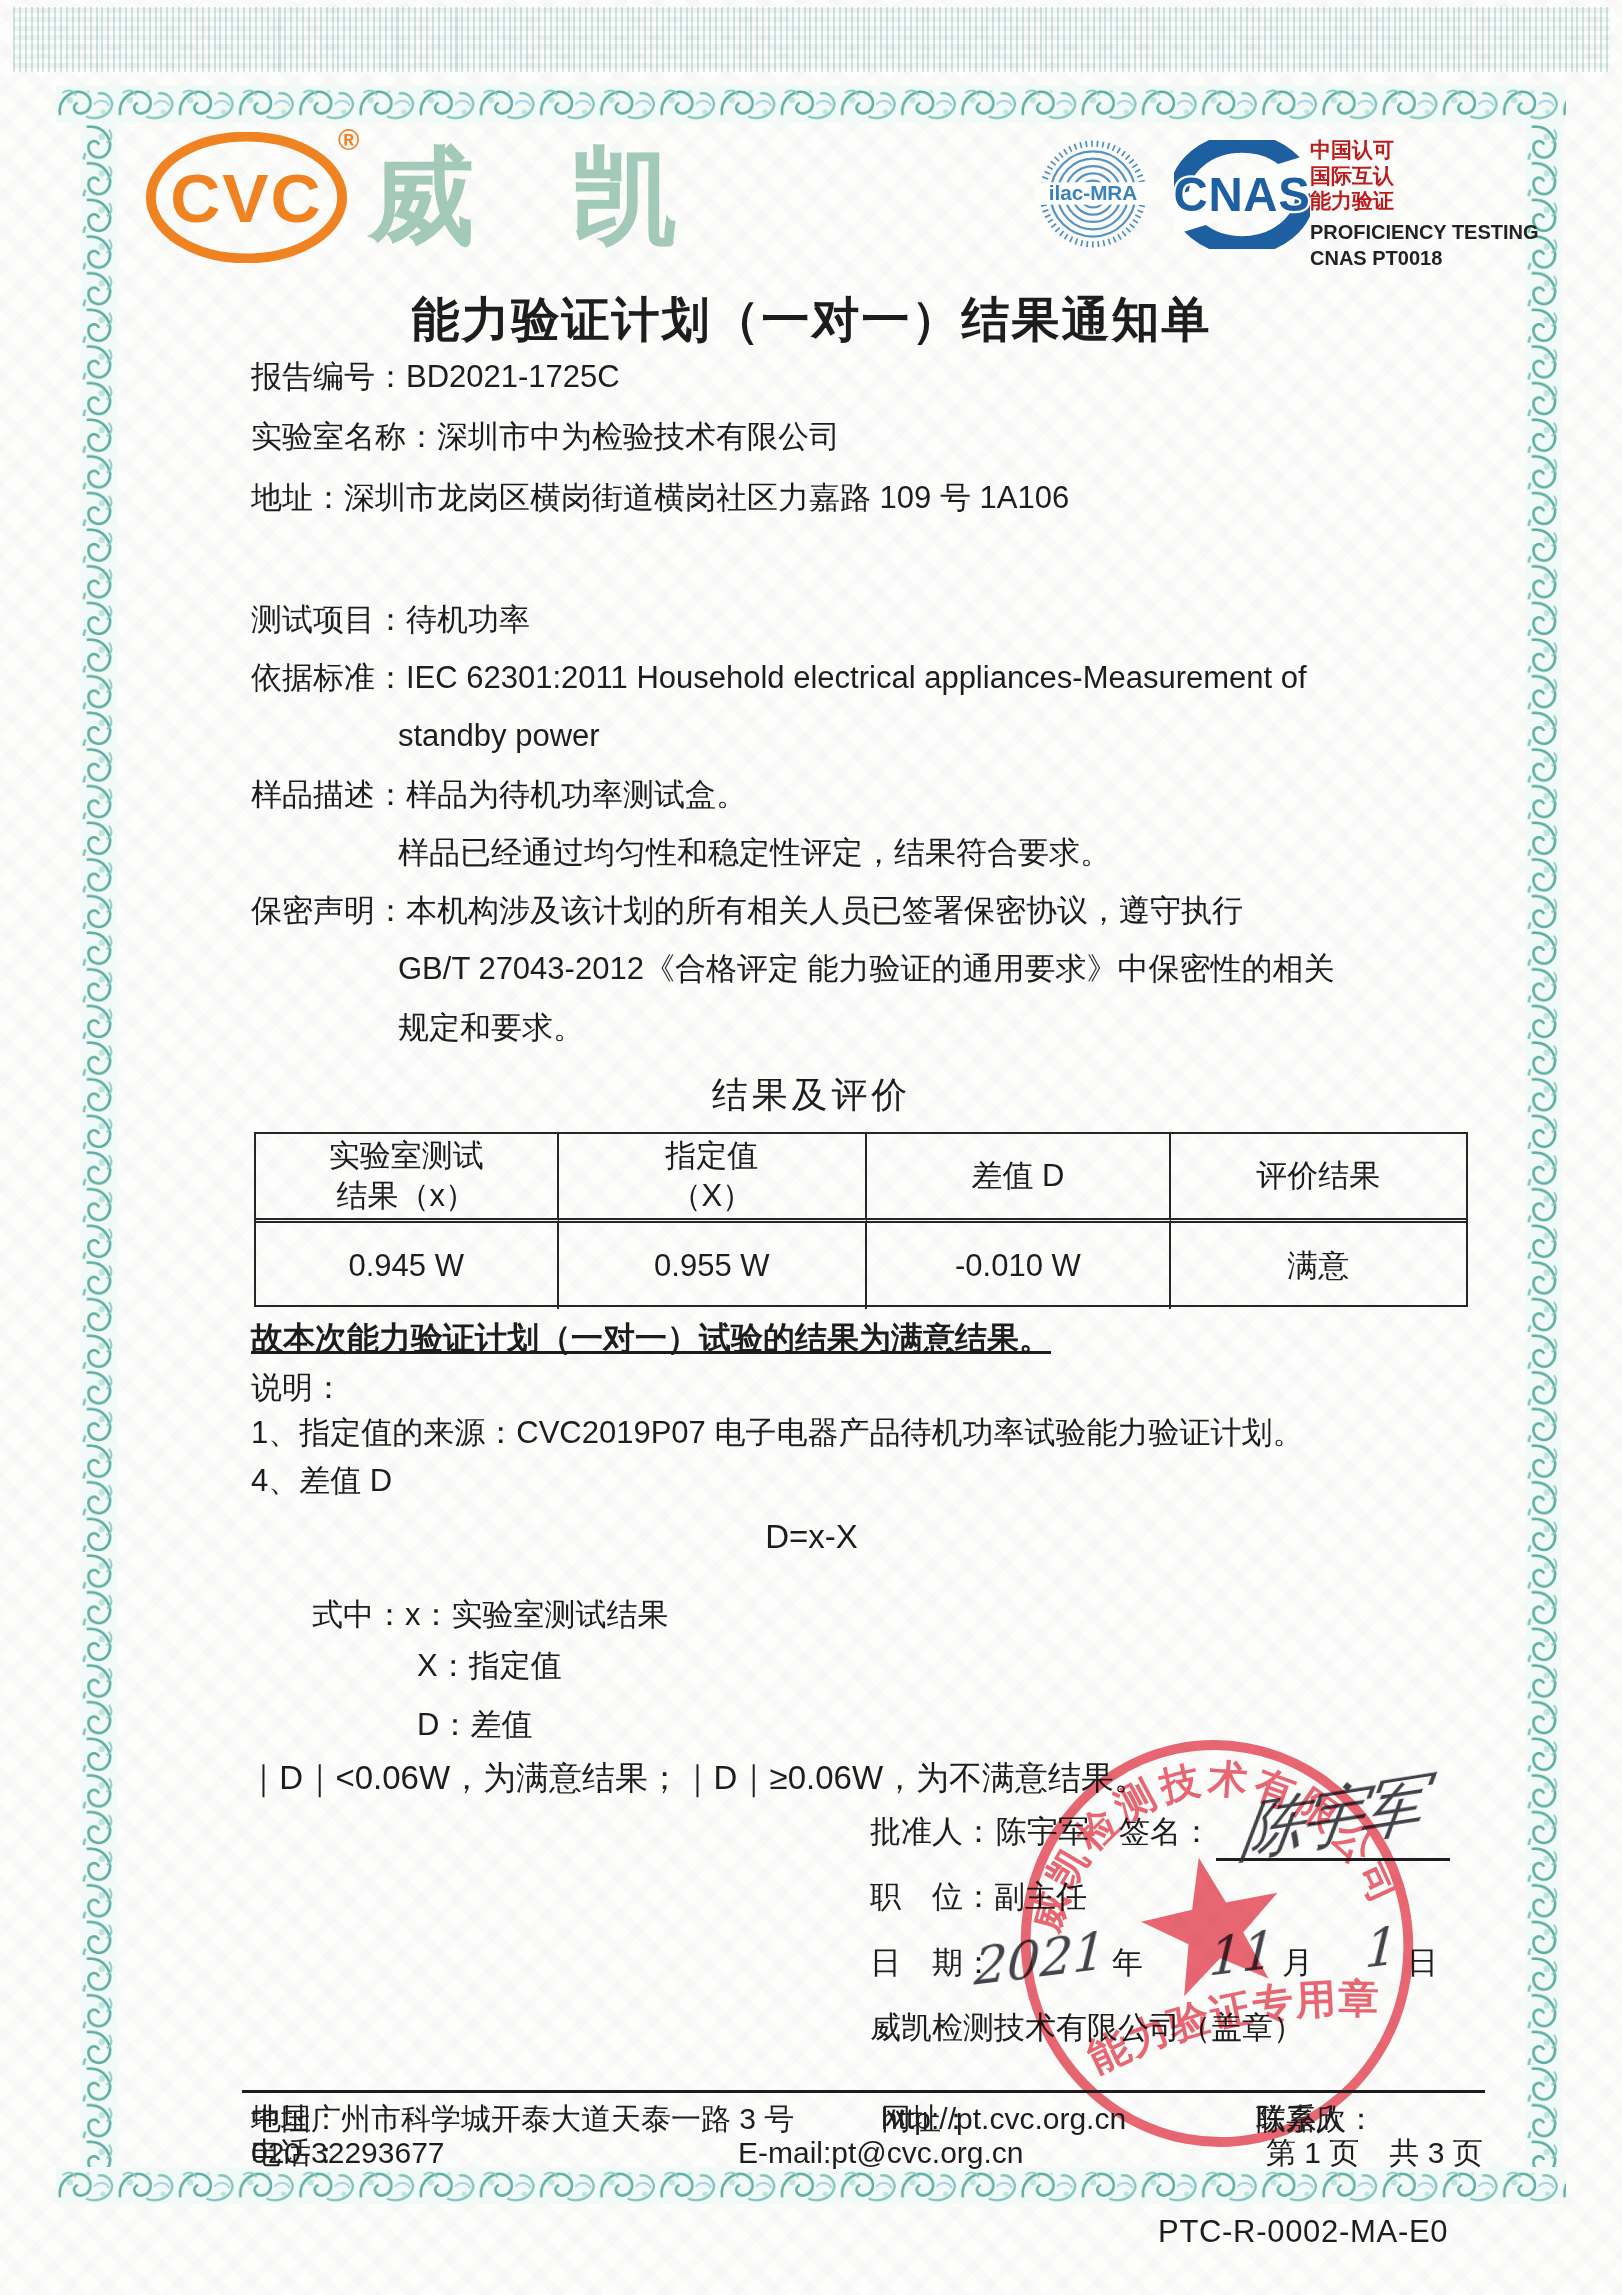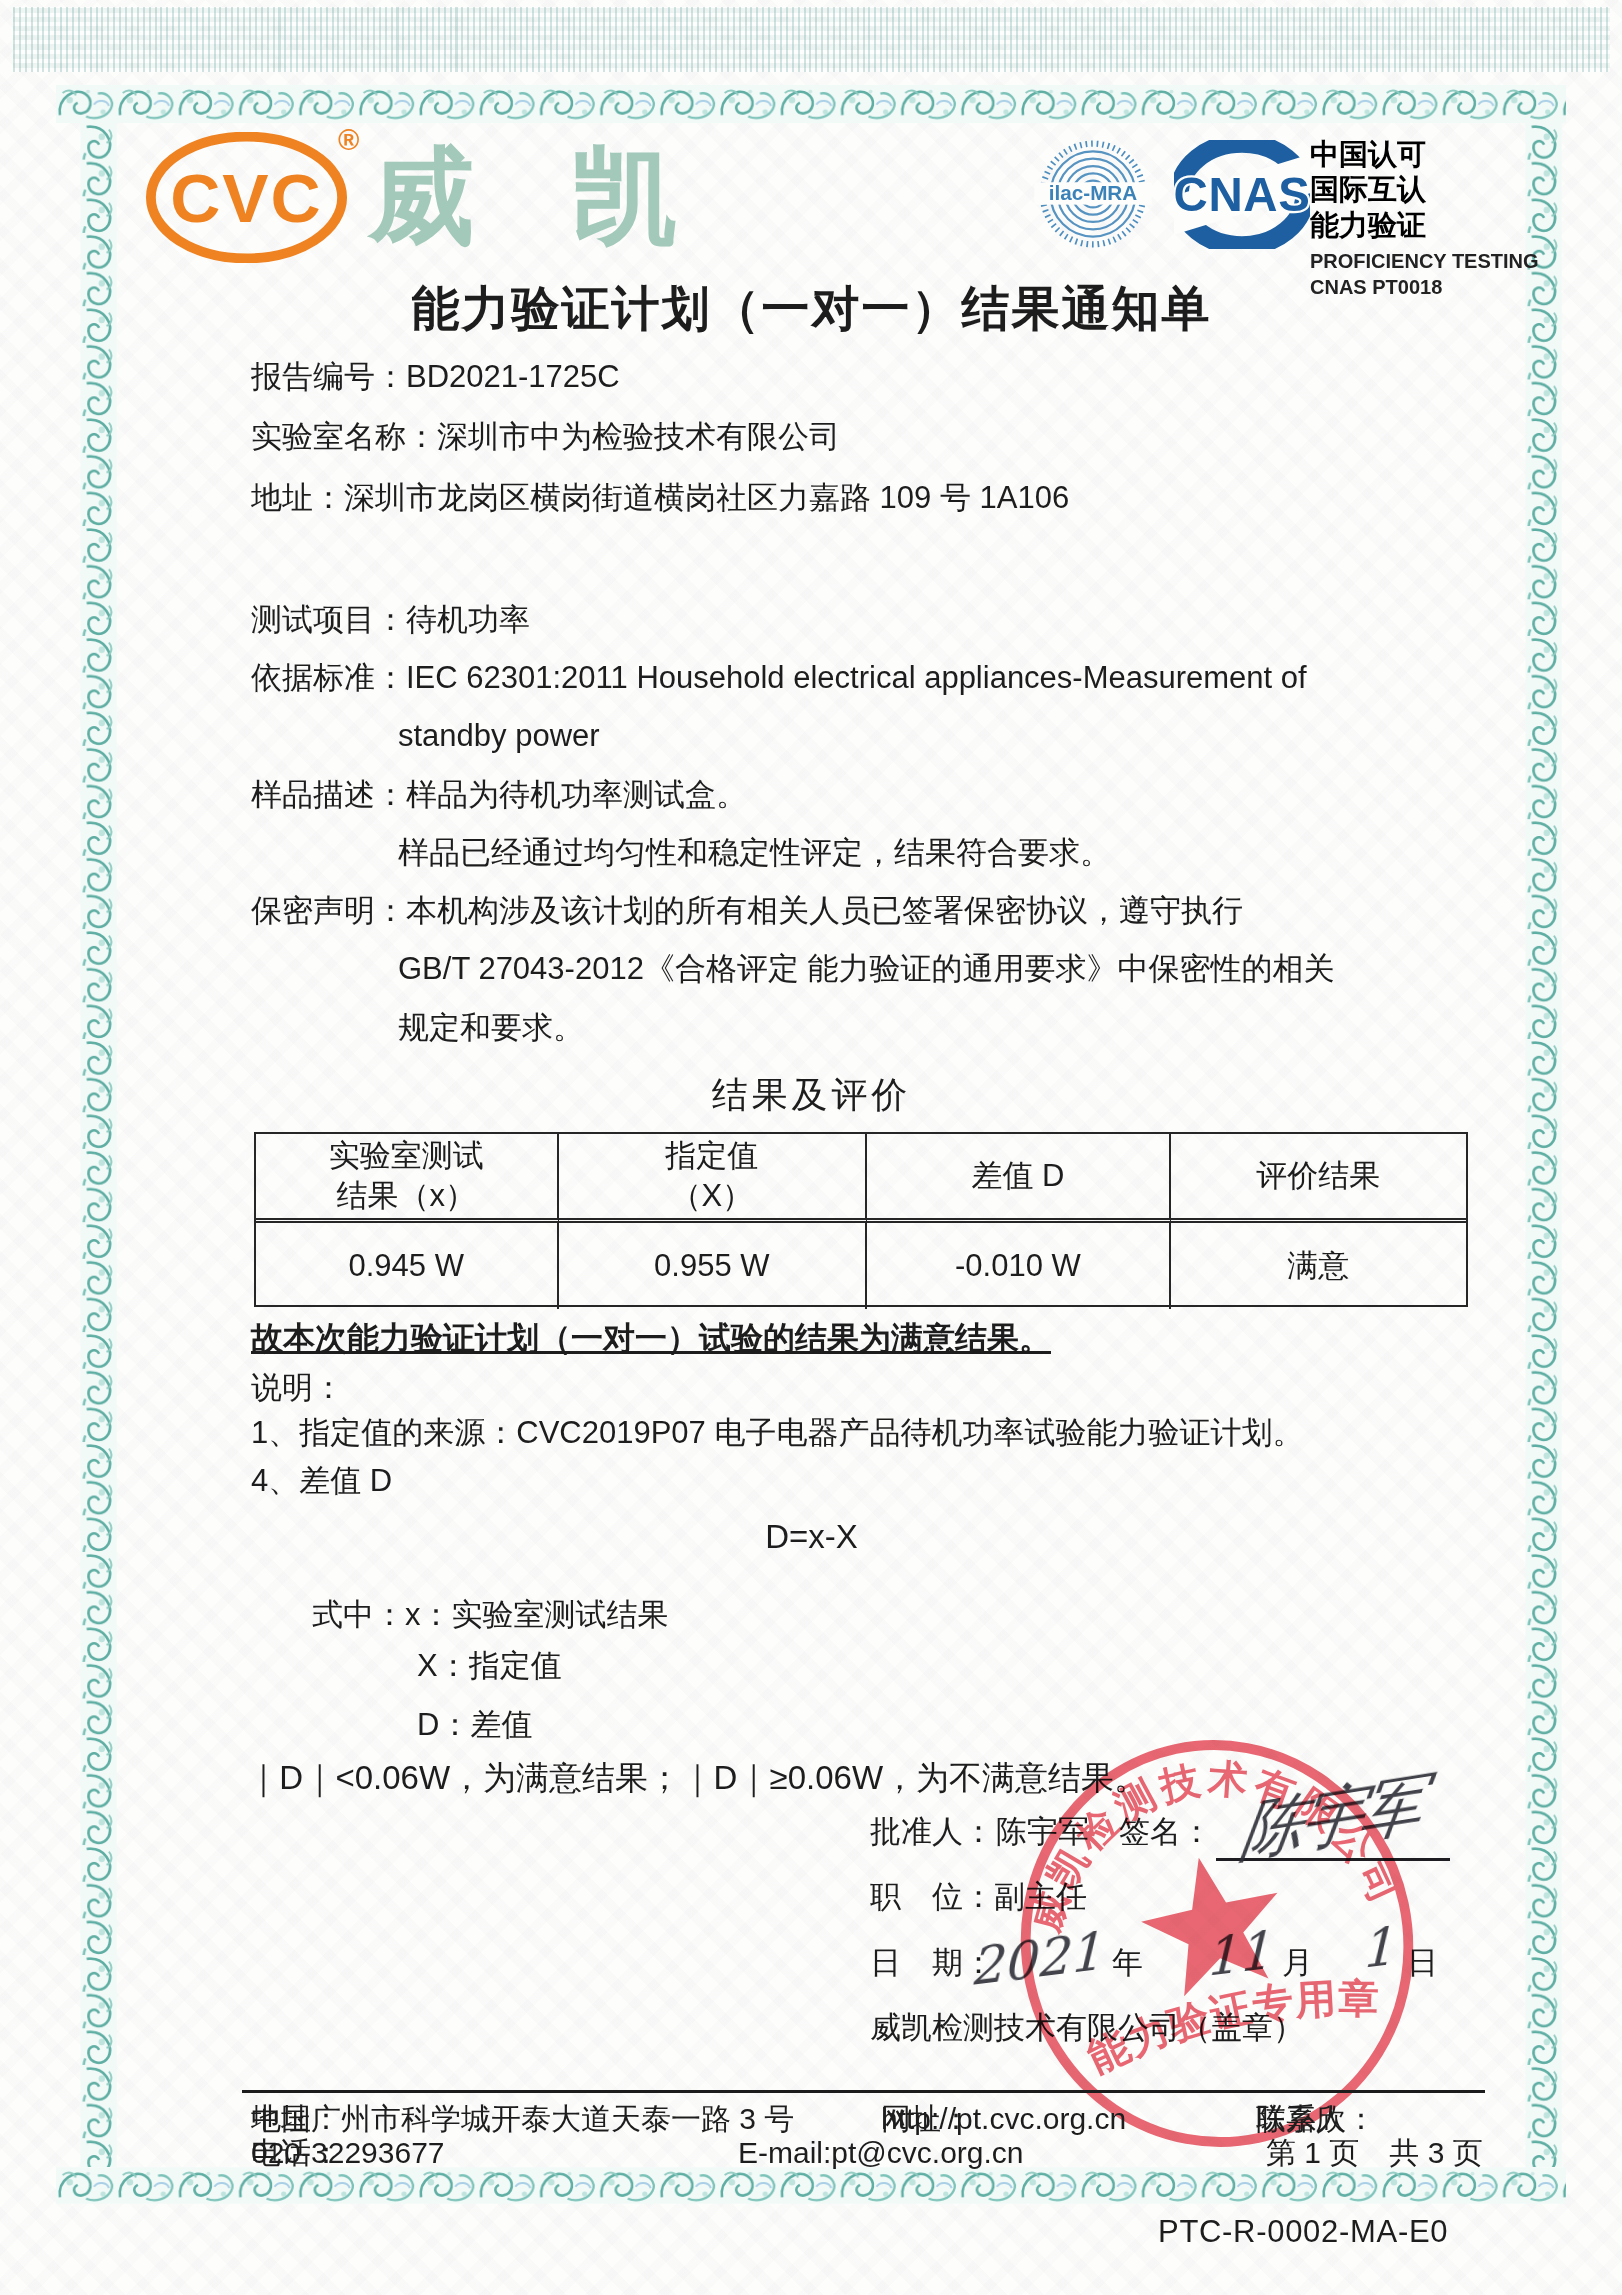--- a/index.html
+++ b/index.html
@@ -26,21 +26,21 @@
   .bstrip{position:absolute;display:block;}
   .abs{position:absolute;white-space:nowrap;}
   .t48{font-size:31px;line-height:1.16;}
   .t46{font-size:30px;line-height:1.15;}
   .bold{font-weight:bold;}
   .center{left:0;right:0;text-align:center;}
   .title{font-size:48px;font-weight:bold;letter-spacing:2px;}
   .sec-title{font-size:36px;letter-spacing:3.9px;}
   .brand-cn{font-size:106px;font-weight:bold;color:#a3c9bb;letter-spacing:34px;line-height:1;}
   .reg{font-size:29px;color:#ef8221;font-weight:bold;}
-  .accb{font-size:29px;font-weight:bold;line-height:1.22;color:#000000;}
+  .accb{font-size:21px;font-weight:bold;line-height:1.22;color:#b91c1c;}
   .acce{font-size:20px;font-weight:bold;line-height:1.3;color:#222;}
   
   .rtable{
     position:absolute;left:254px;top:1132px;width:1214px;height:175px;
     display:grid;grid-template-columns:25% 25.5% 25.1% 24.4%;grid-template-rows:89px 86px;
     border:2.6px solid #262626;box-sizing:border-box;background:transparent;
   }
   .rtable .cell{
     border-right:2px solid #262626;display:flex;flex-direction:column;
     align-items:center;justify-content:center;font-size:31px;line-height:1.3;
@@ -133,21 +133,21 @@
   </svg>
 
   <div class="abs" style="left:1310px;top:137px;">
     <div class="accb">中国认可</div>
     <div class="accb">国际互认</div>
     <div class="accb">能力验证</div>
     <div class="acce" style="margin-top:5.2px;">PROFICIENCY TESTING</div>
     <div class="acce">CNAS PT0018</div>
   </div>
 
-  <div class="abs center title" style="top:277px;">能力验证计划（一对一）结果通知单</div>
+  <div class="abs center title" style="top:288px;">能力验证计划（一对一）结果通知单</div>
 
   <div class="abs t48" style="left:251px;top:359px;text-align:center;">
     <span>报告编号：</span><span>BD2021-1725C</span>
   </div>
   <div class="abs t48" style="left:251px;top:419px;">
     <span>实验室名称：</span><span>深圳市中为检验技术有限公司</span>
   </div>
   <div class="abs t48" style="left:251px;top:480px;">
     <span>地址：</span><span>深圳市龙岗区横岗街道横岗社区力嘉路 109 号 1A106</span>
   </div>

